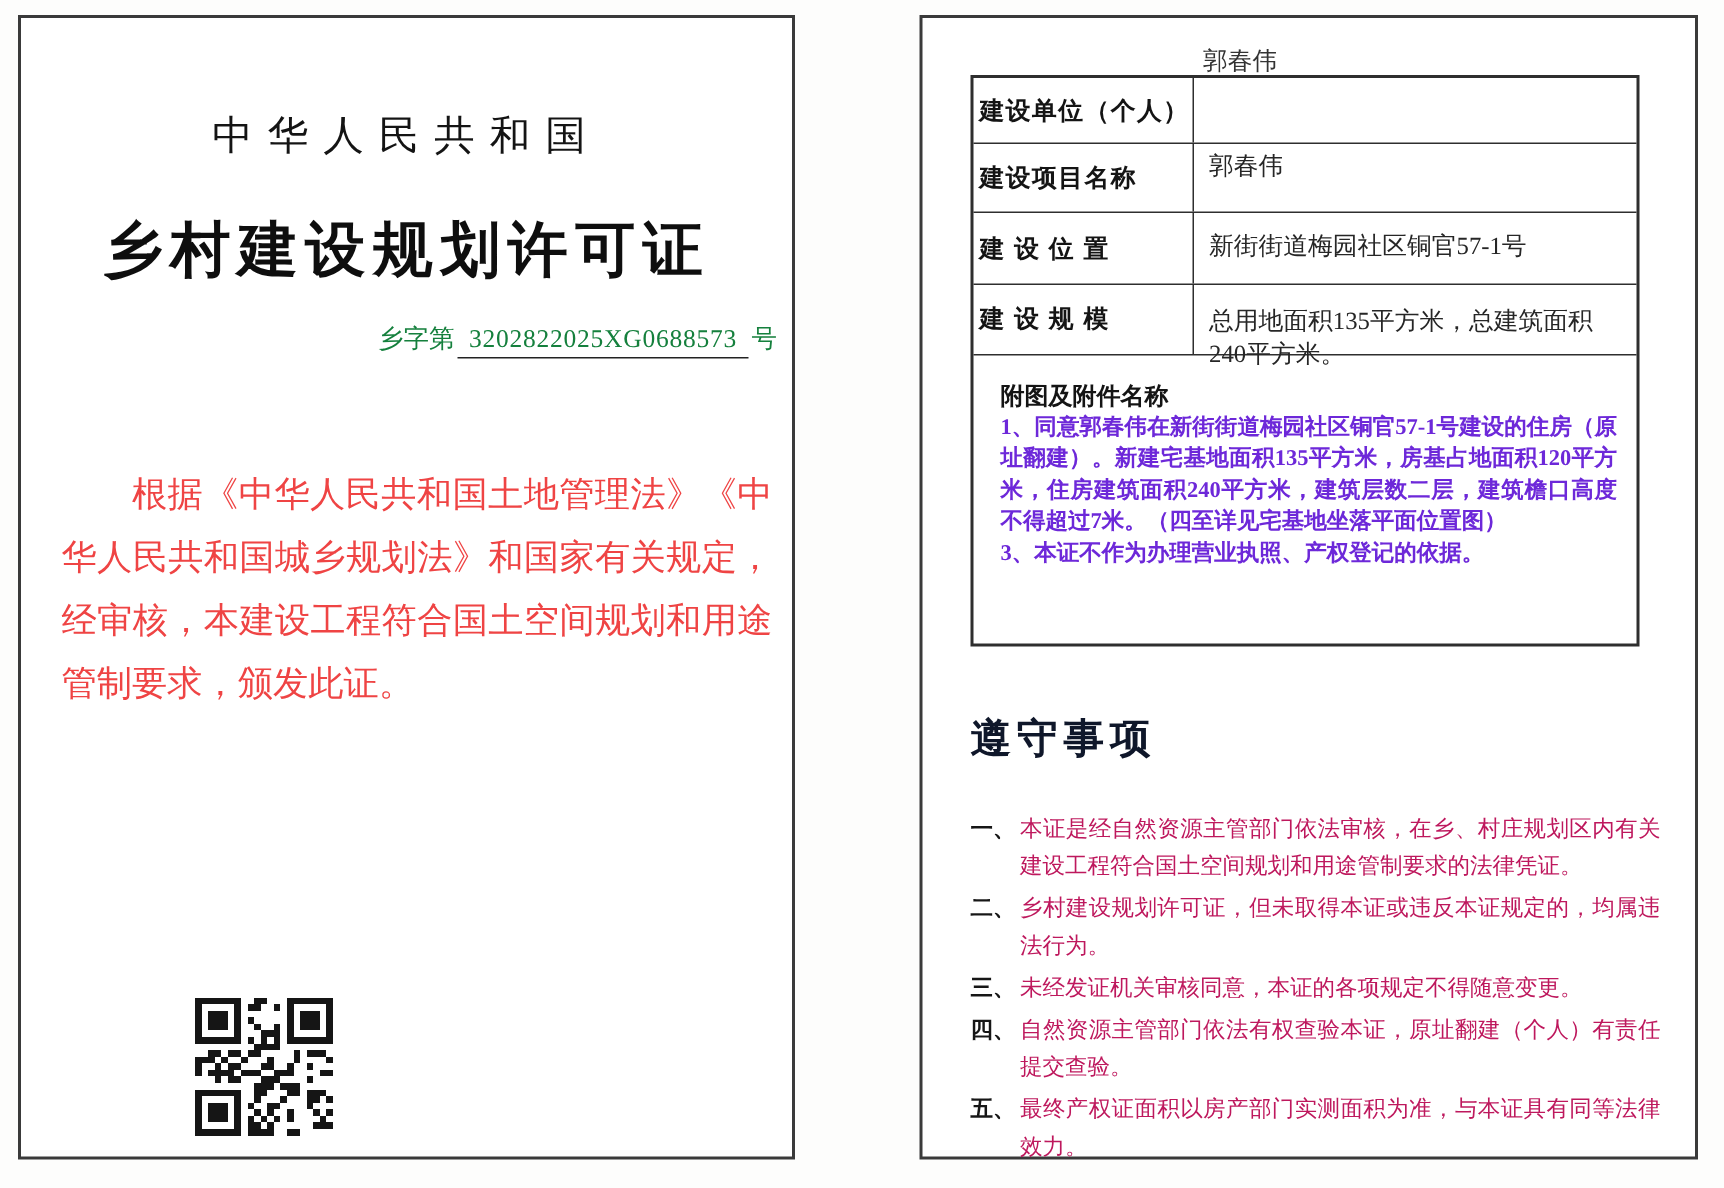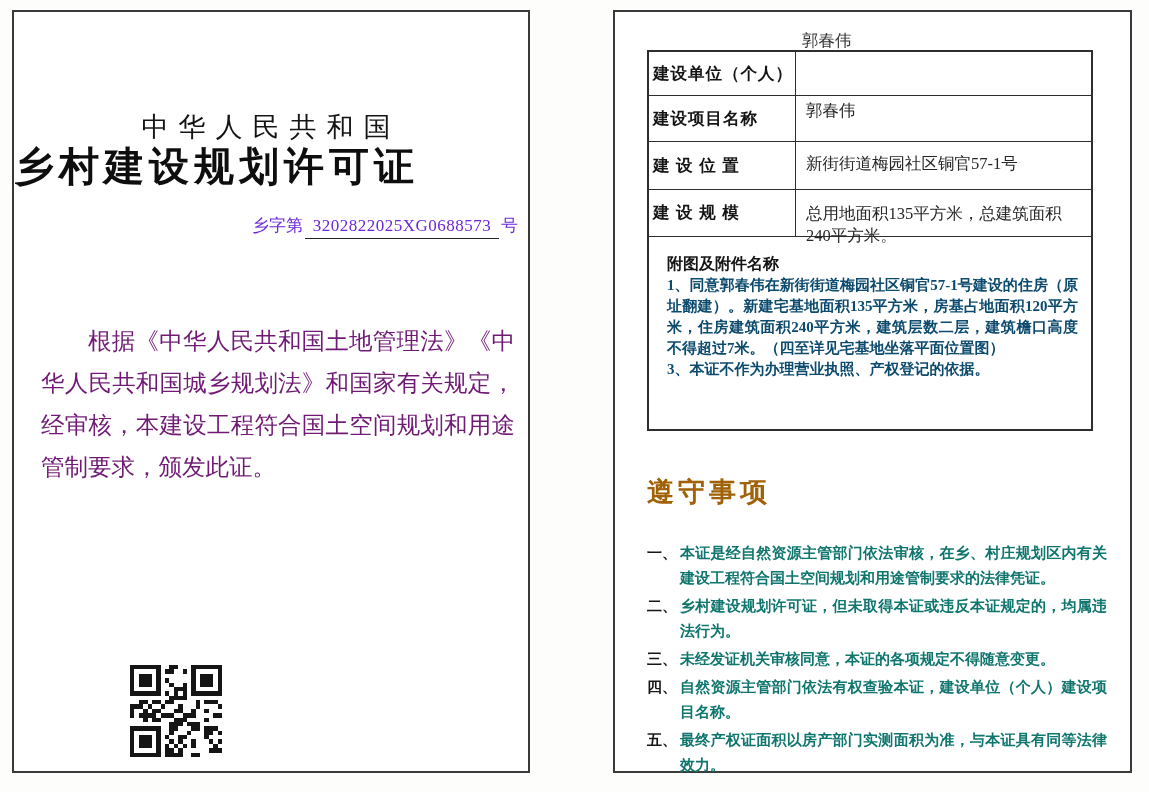--- a/index.html
+++ b/index.html
@@ -8,32 +8,32 @@
   .canvas { position:relative; width:1149px; height:792px; background:#fdfdfc; }
 
   .page { position:absolute; top:10px; height:763px; background:#fff;
           border:2px solid #3a3a3a; }
   .page-left  { left:12px;  width:518px; }
   .page-right { left:613px; width:519px; }
 
   
   .country { position:absolute; top:60px; left:0; right:0; text-align:center;
              font-family:"Liberation Serif", serif; font-size:27px;
-             letter-spacing:10px; color:#141414; white-space:nowrap;margin-top:37px; }
-  .cert-title { position:absolute; top:127px; left:0; right:0; 
+             letter-spacing:10px; color:#141414; white-space:nowrap; }
+  .cert-title { position:absolute; top:127px; left:0; right:0; text-align:center;
                 font-size:40px; font-weight:bold; letter-spacing:5px;
                 color:#0e0e0e; white-space:nowrap; }
   .serial-line { position:absolute; top:202px; left:238px; white-space:nowrap;
-                 font-family:"Liberation Serif", serif; font-size:17px; color:#6d28d9; }
+                 font-family:"Liberation Serif", serif; font-size:17px; color:#15803d; }
   .serial-no { display:inline-block; min-width:194px; text-align:center;
                border-bottom:1.6px solid #222; padding:0 4px 2px; margin:0 2px;
                font-size:17px; letter-spacing:0.5px; }
-  .decree { position:absolute; top:308px; left:27px; width:474px;
+  .decree { position:absolute; top:296px; left:27px; width:474px;
             font-size:23.5px; line-height:42px; text-indent:2em;
-            text-align:justify; color:#701a75; }
+            text-align:justify; color:#ef4444; }
   .qr { position:absolute; top:650px; left:116px; width:92px; height:98px; }
   .qr svg rect { fill:#151515; }
 
   
   .info-table { position:absolute; top:38px; left:32px; width:446px;
                 border:2px solid #2e2e2e; background:#fff; }
   .t-row { display:flex; border-bottom:1.5px solid #2e2e2e; }
   .t-label { width:147px; flex:0 0 147px; border-right:1.5px solid #2e2e2e;
              display:flex; align-items:center; padding-left:4px;
              font-weight:bold; font-size:16.5px; letter-spacing:1px; color:#141414; }
@@ -42,29 +42,29 @@
   .row-1 { height:44px; } .row-2 { height:46px; }
   .row-3 { height:48px; } .row-4 { height:47px; }
   .row-1 .overfill { position:absolute; top:-22px; left:6px; white-space:nowrap;
                      color:#333; background:transparent; }
   .row-2 .t-value { padding-top:4px; }
   .row-3 .t-value { padding-top:11px; }
   .row-4 .t-value { padding-top:13px; }
   .t-attach { height:192px; padding:17px 13px 0 18px; }
   .attach-title { font-weight:bold; font-size:16px; color:#141414; }
   .attach-item { font-family:"Liberation Serif", serif; font-weight:bold;
-                 font-size:15px; line-height:21px; color:#0c4a6e; text-align:justify; }
+                 font-size:15px; line-height:21px; color:#6d28d9; text-align:justify; }
 
   .notice-title { position:absolute; top:462px; left:32px; font-size:27px;
-                  font-weight:bold; letter-spacing:4px; color:#a16207; }
+                  font-weight:bold; letter-spacing:4px; color:#0f172a; }
   .notice-list { position:absolute; top:528px; left:32px; width:460px; }
   .n-item { display:flex; margin-bottom:3px; }
   .n-num  { flex:0 0 33px; font-weight:bold; font-size:15px; line-height:25px; color:#161616; }
-  .n-text { flex:1; font-weight:bold; font-size:15px; line-height:25px;
-            color:#0f766e; text-align:justify; }
+  .n-text { flex:1; font-weight:normal; font-size:15px; line-height:25px;
+            color:#be185d; text-align:justify; }
 </style>
 </head>
 <body>
 
 <div class="canvas">
 
   <div class="page page-left">
     <div class="country">中华人民共和国</div>
     <div class="cert-title">乡村建设规划许可证</div>
     <div class="serial-line">
@@ -320,21 +320,21 @@
       <div class="n-item">
         <span class="n-num">二、</span>
         <span class="n-text">乡村建设规划许可证，但未取得本证或违反本证规定的，均属违法行为。</span>
       </div>
       <div class="n-item">
         <span class="n-num">三、</span>
         <span class="n-text">未经发证机关审核同意，本证的各项规定不得随意变更。</span>
       </div>
       <div class="n-item">
         <span class="n-num">四、</span>
-        <span class="n-text">自然资源主管部门依法有权查验本证，建设单位（个人）建设项目名称。</span>
+        <span class="n-text">自然资源主管部门依法有权查验本证，原址翻建（个人）有责任提交查验。</span>
       </div>
       <div class="n-item">
         <span class="n-num">五、</span>
         <span class="n-text">最终产权证面积以房产部门实测面积为准，与本证具有同等法律效力。</span>
       </div>
     </div>
 
   </div>
 </div>
 

